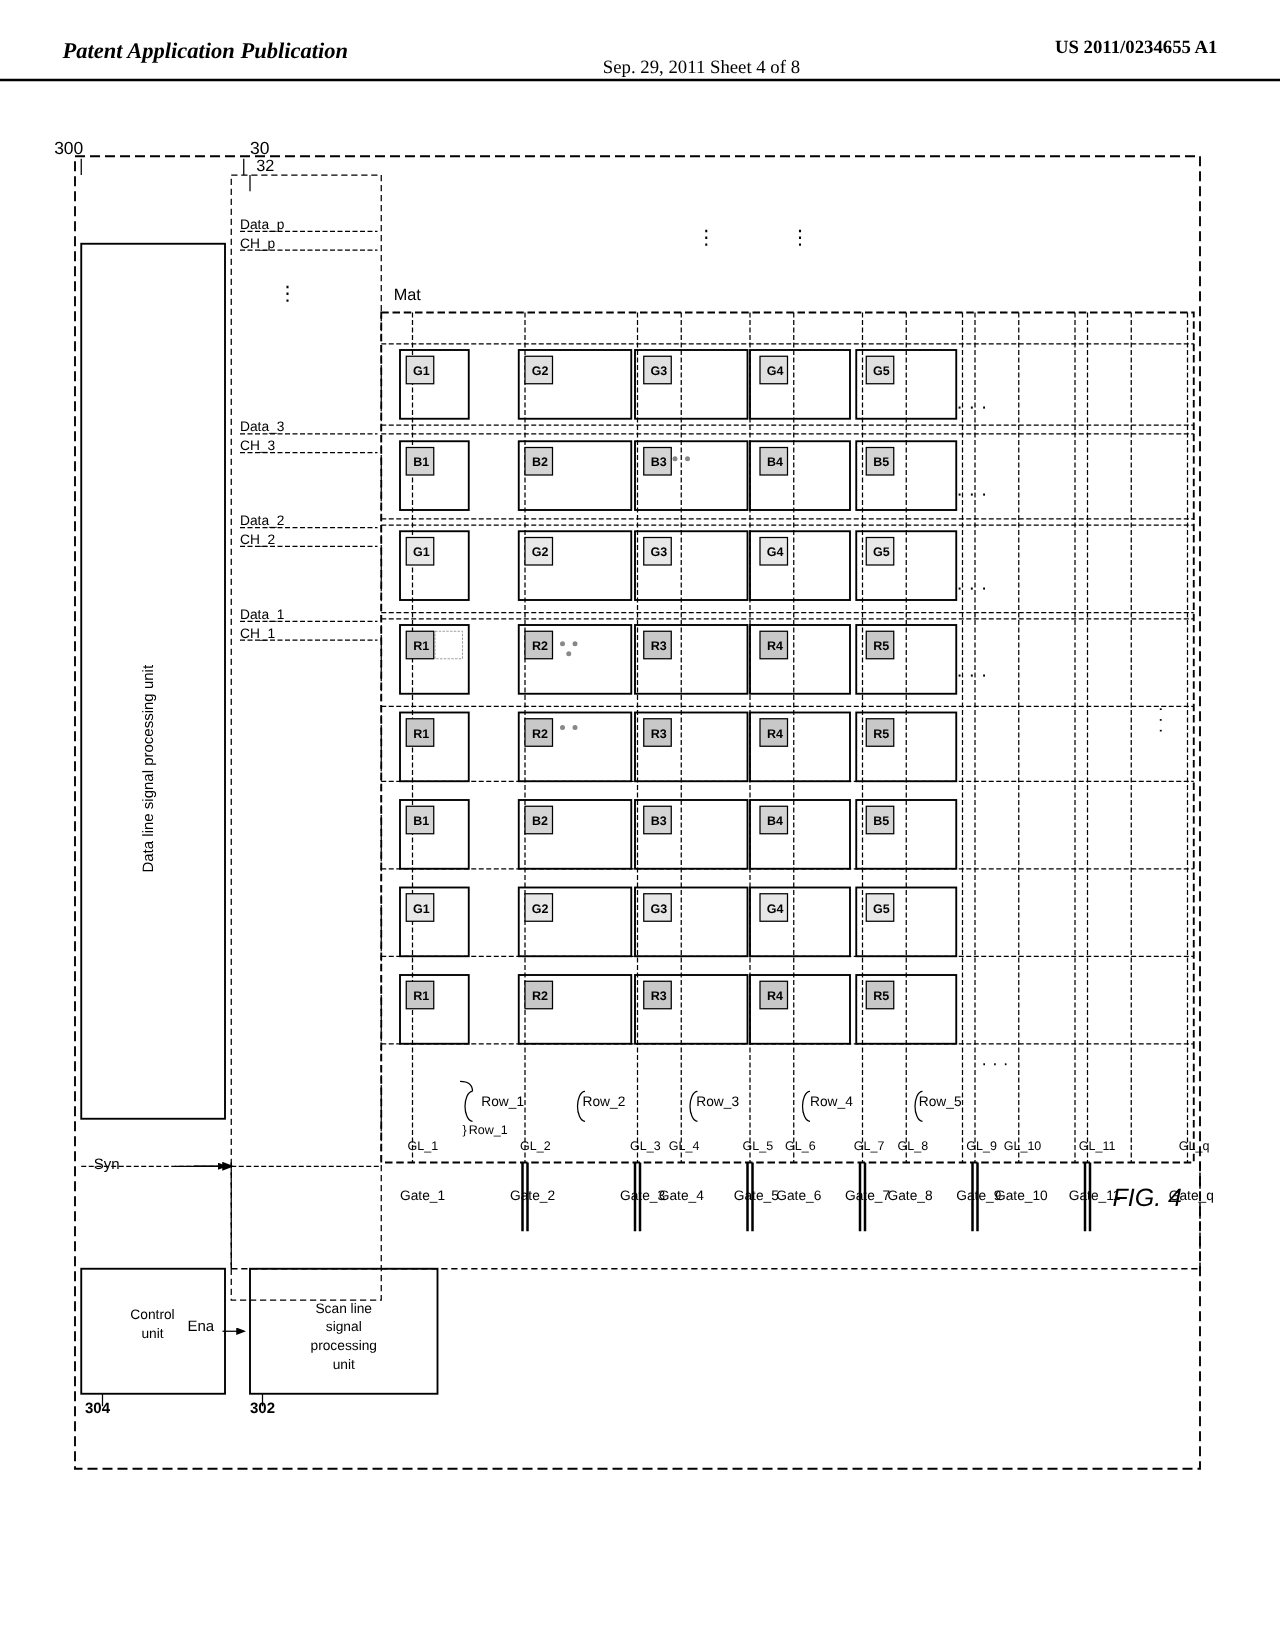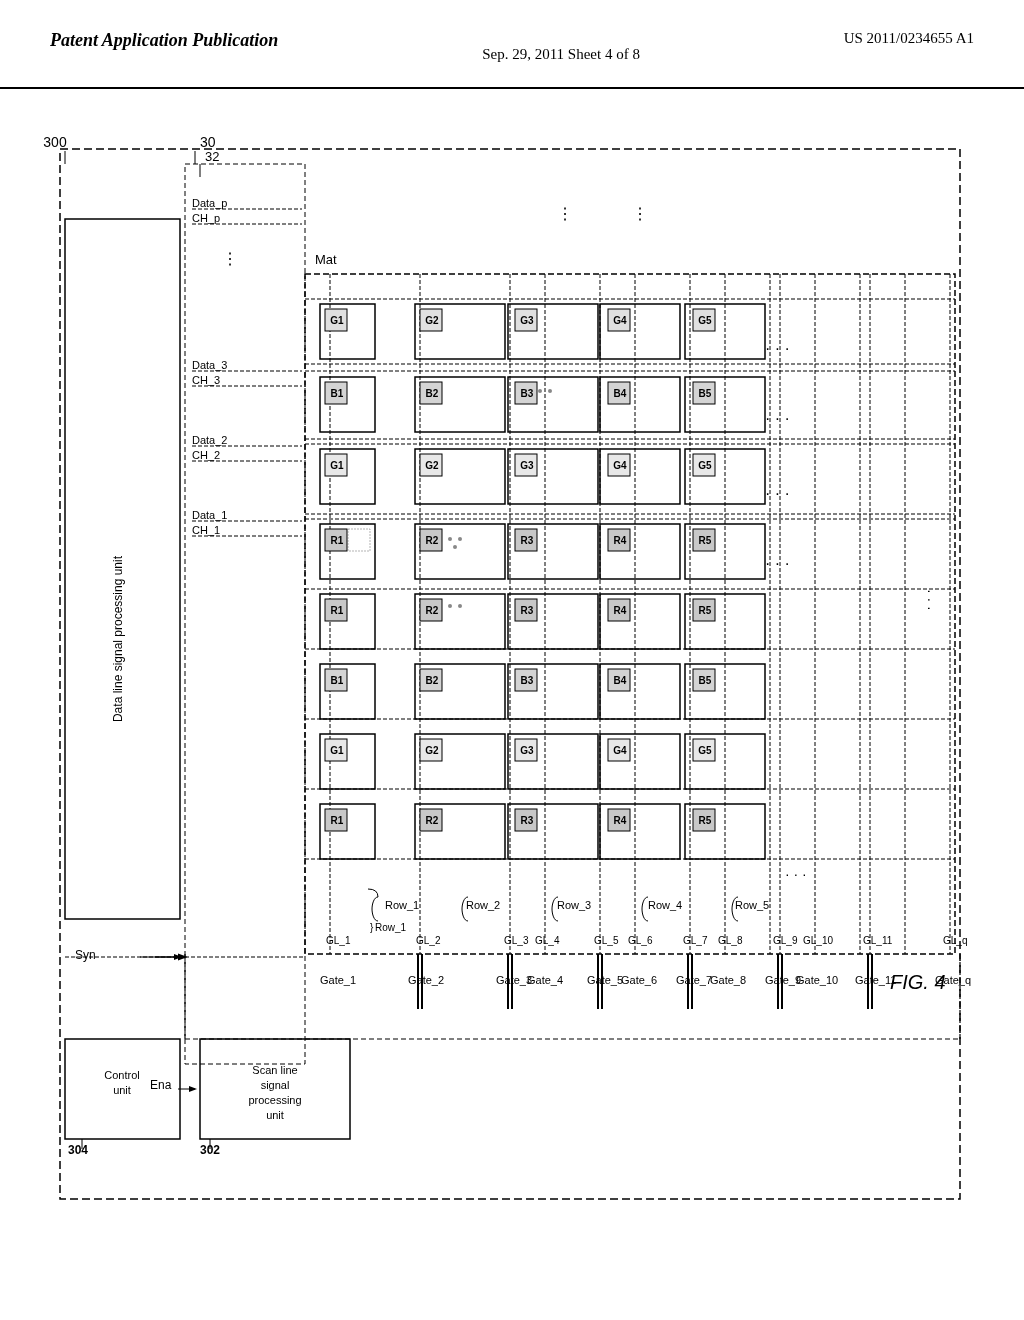--- a/index.html
+++ b/index.html
@@ -10,36 +10,36 @@
       font-family: 'Times New Roman', Times, serif;
       overflow: hidden;
       position: relative;
     }
 
     
     .header {
       display: flex;
       justify-content: space-between;
       align-items: flex-start;
-      padding: 30px 50px 24px 50px;
+      padding: 30px 50px 0 50px;
       border-bottom: 2px solid #000;
     }
     .header-left {
       font-weight: bold;
       font-size: 18px;
       font-style: italic;
     }
     .header-center {
       font-size: 15px;
       text-align: center;
       margin-top: 16px;
     }
     .header-right {
       font-size: 15px;
-      font-weight: normal;
+      font-weight: bold;
     }
 
     
     .diagram-area {
       position: relative;
       width: 100%;
       height: 1220px;
     }
 
     

